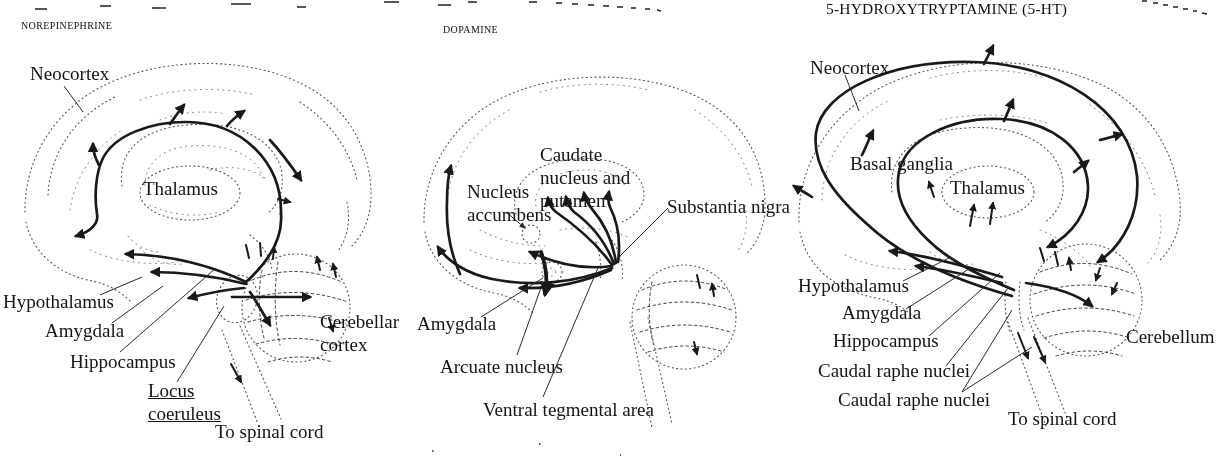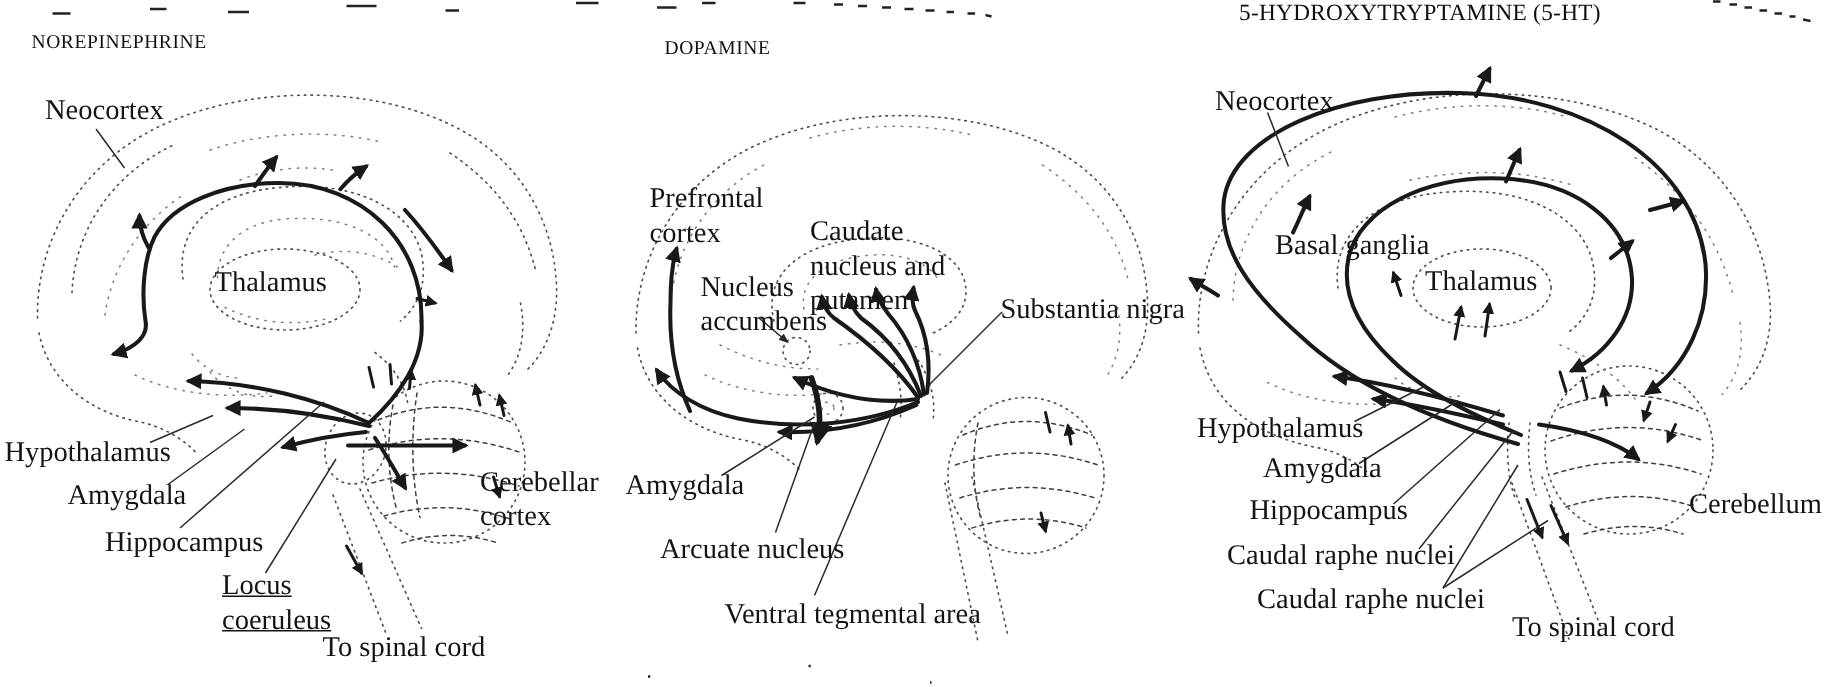--- a/index.html
+++ b/index.html
@@ -1,19 +1,19 @@
 <!DOCTYPE html>
 <html><head>
 <meta charset="utf-8">
 <style>
   html,body{margin:0;padding:0;background:#ffffff;}
   #stage{position:relative;width:1218px;height:458px;background:#ffffff;overflow:hidden;
          font-family:"Liberation Serif","DejaVu Serif",serif;color:#161616;}
   #art{position:absolute;left:0;top:0;}
-  .ptitle{position:absolute;font-size:13px;letter-spacing:.4px;white-space:nowrap;color:#0f0f0f;}
+  .ptitle{position:absolute;font-size:10px;letter-spacing:.4px;white-space:nowrap;color:#0f0f0f;}
   .ptitle.big{font-size:15.5px;letter-spacing:.2px;}
   .lbl{position:absolute;font-size:19px;line-height:1.22;white-space:nowrap;color:#141414;}
   .lbl.wrap{white-space:normal;}
   
   .o{fill:none;stroke:#4f4f4f;stroke-width:1.1;stroke-dasharray:1 3.4;stroke-linecap:round;}
   .o2{fill:none;stroke:#7d7d7d;stroke-width:1;stroke-dasharray:1 4.6;stroke-linecap:round;}
   .f{fill:none;stroke:#3f3f3f;stroke-width:1;stroke-dasharray:2.6 2.9;stroke-linecap:round;}
   .a{fill:none;stroke:#191919;stroke-width:2.7;stroke-linecap:round;}
   .a2{fill:none;stroke:#191919;stroke-width:2;stroke-linecap:round;}
   .athick{fill:none;stroke:#191919;stroke-width:3.8;stroke-linecap:round;}
@@ -193,21 +193,20 @@
 
   <div class="lbl" style="left:30px;top:62px;">Neocortex</div>
   <div class="lbl" style="left:143px;top:177px;">Thalamus</div>
   <div class="lbl" style="left:3px;top:290px;">Hypothalamus</div>
   <div class="lbl" style="left:45px;top:319px;">Amygdala</div>
   <div class="lbl" style="left:70px;top:350px;">Hippocampus</div>
   <div class="lbl wrap" style="left:148px;top:379px;width:70px;text-decoration:underline;">Locus coeruleus</div>
   <div class="lbl" style="left:215px;top:420px;">To spinal cord</div>
   <div class="lbl wrap" style="left:320px;top:310px;width:80px;">Cerebellar cortex</div>
 
-  <div class="lbl wrap" style="left:433px;top:121px;width:80px;">Prefrontal cortex</div>
   <div class="lbl wrap" style="left:540px;top:143px;width:118px;">Caudate nucleus and putamen</div>
   <div class="lbl wrap" style="left:467px;top:180px;width:80px;">Nucleus accumbens</div>
   <div class="lbl" style="left:667px;top:195px;">Substantia nigra</div>
   <div class="lbl" style="left:417px;top:312px;">Amygdala</div>
   <div class="lbl" style="left:440px;top:355px;">Arcuate nucleus</div>
   <div class="lbl" style="left:483px;top:398px;text-align:center;">Ventral tegmental area</div>
 
   <div class="lbl" style="left:810px;top:56px;">Neocortex</div>
   <div class="lbl" style="left:850px;top:152px;">Basal ganglia</div>
   <div class="lbl" style="left:950px;top:176px;">Thalamus</div>

